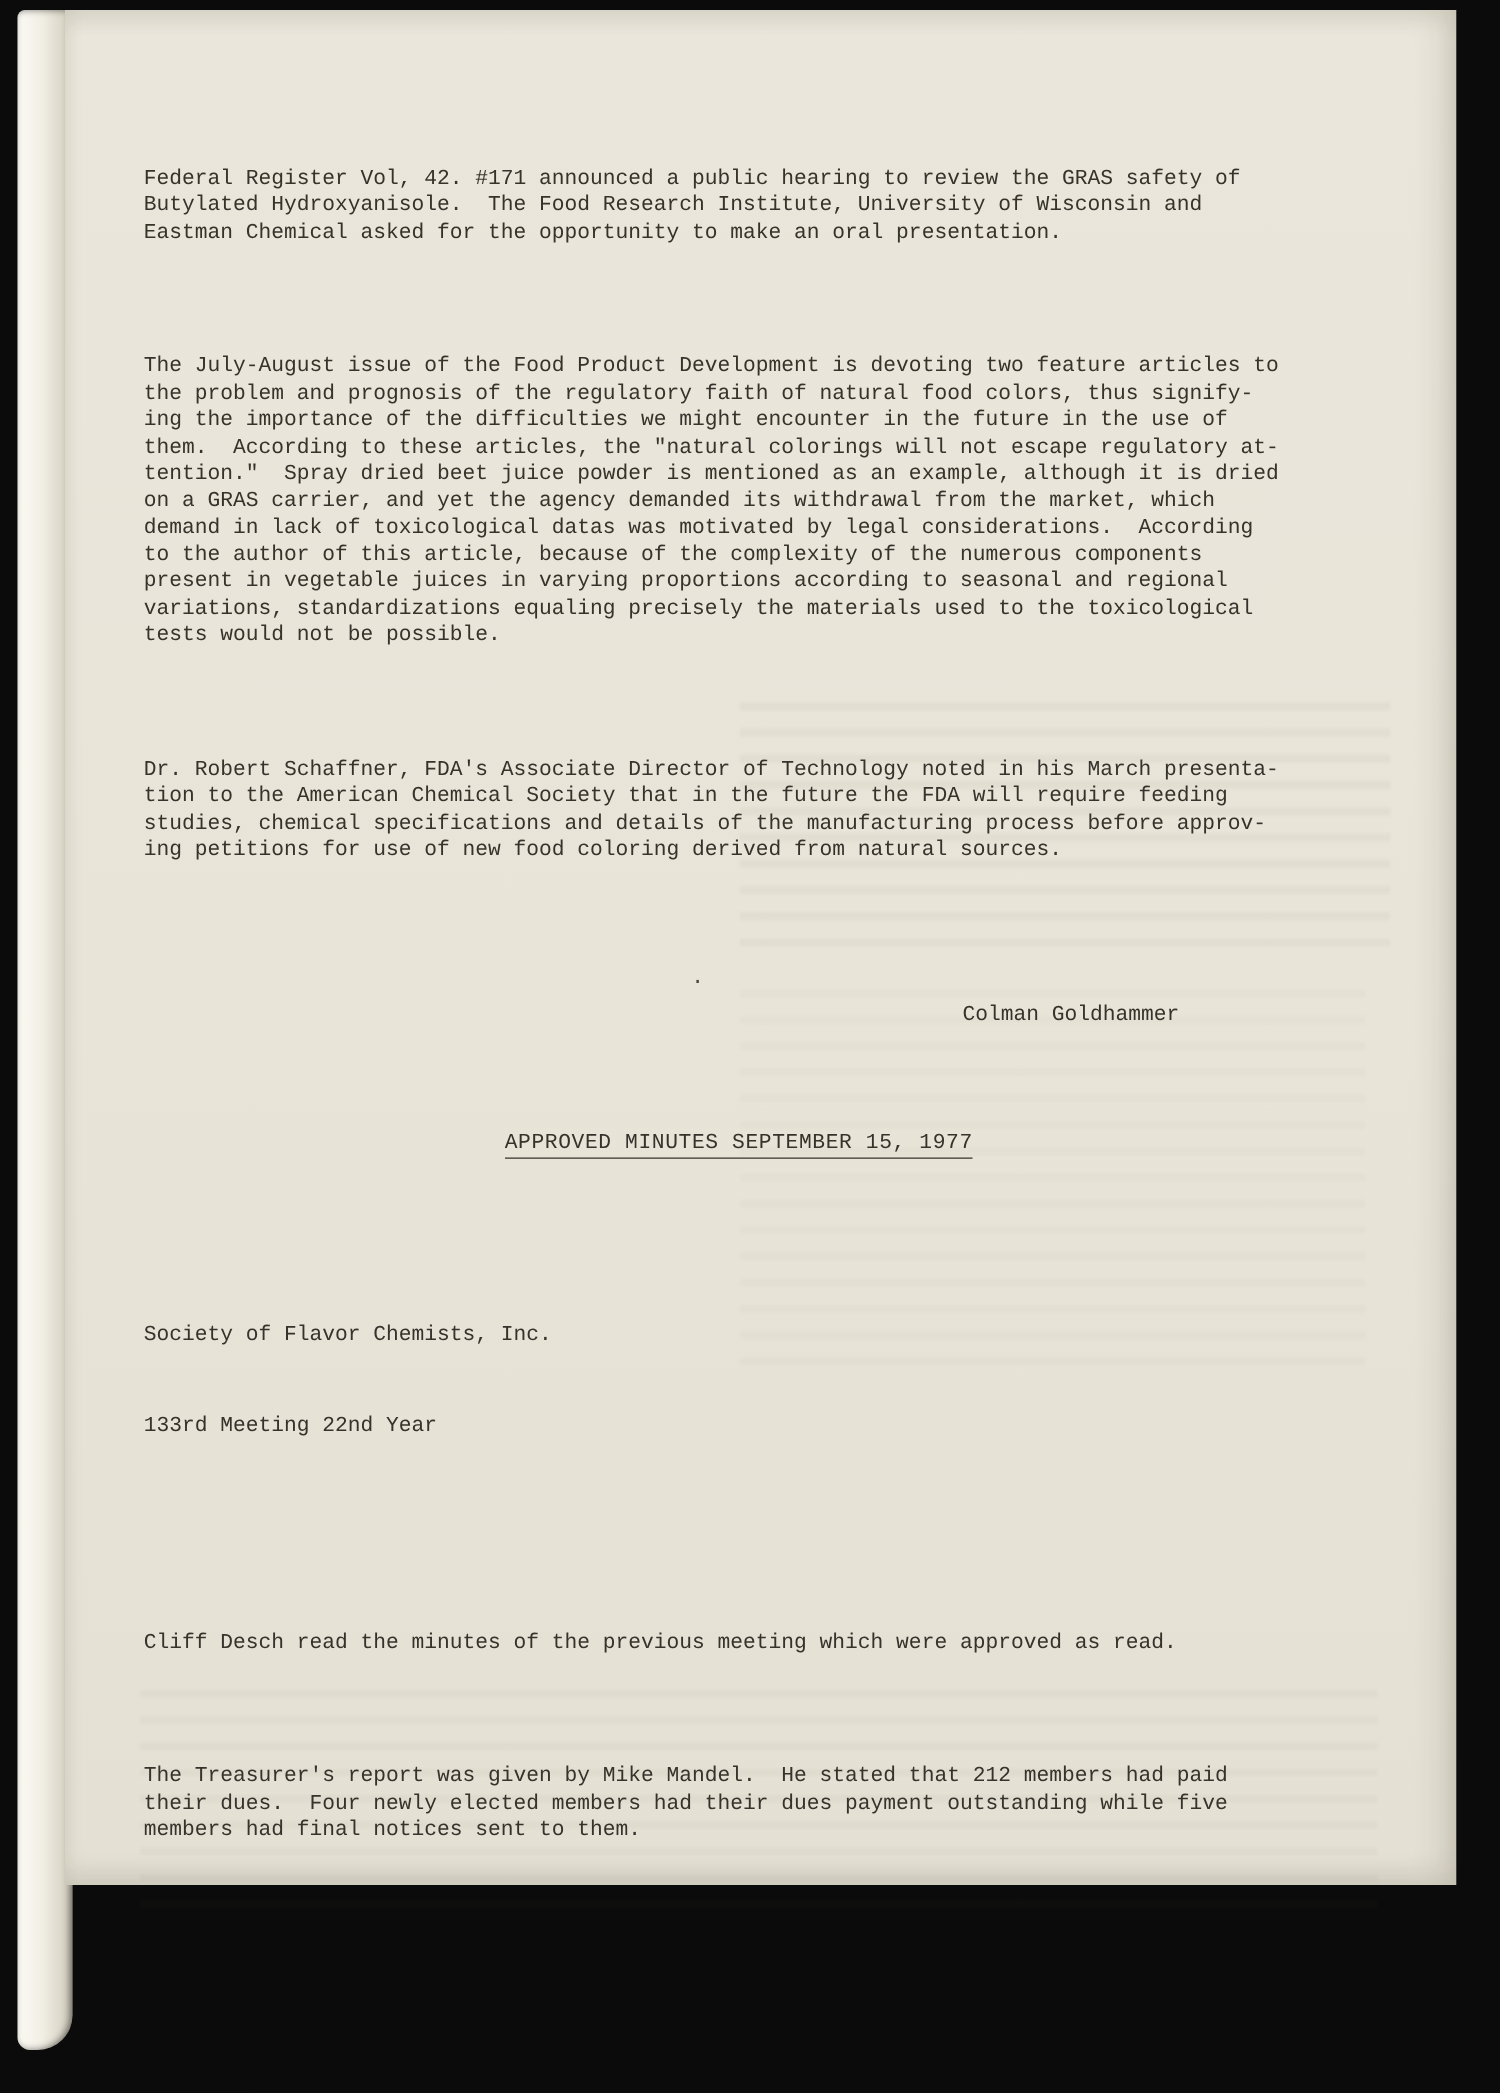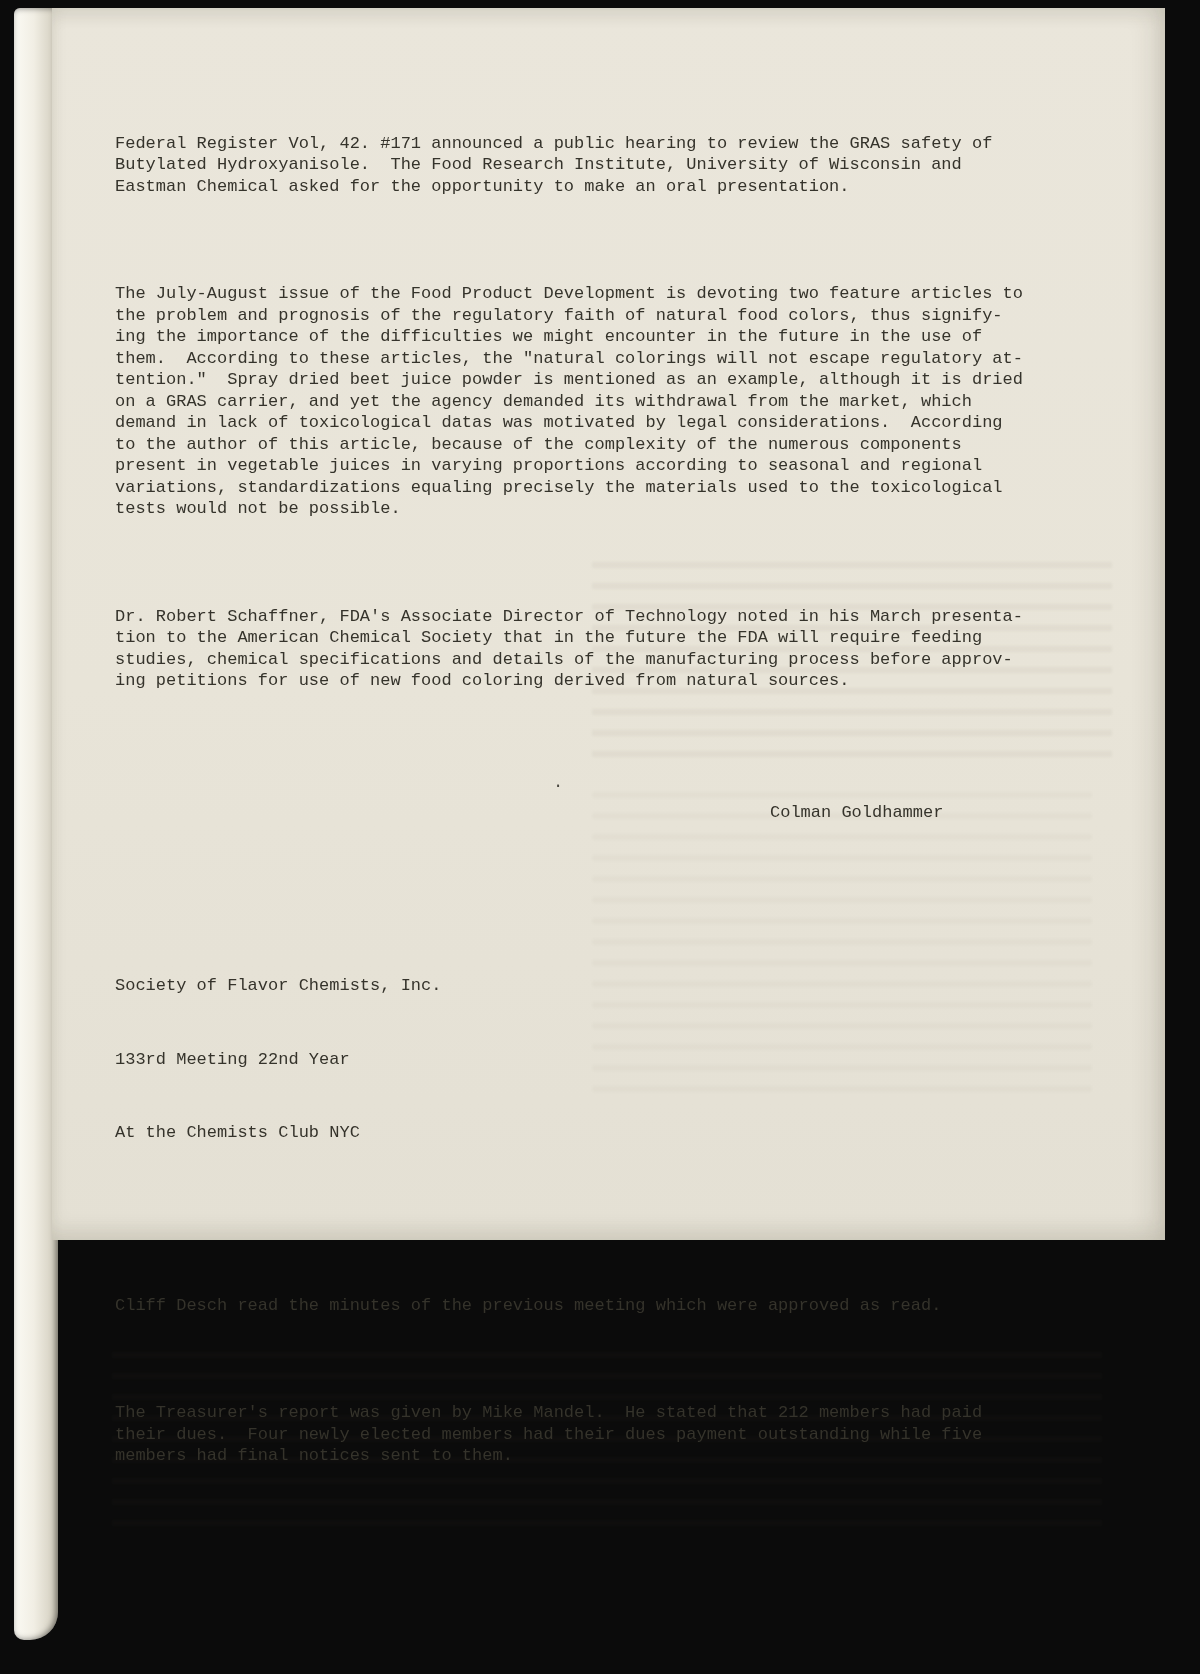--- a/index.html
+++ b/index.html
@@ -28,21 +28,21 @@
     height: 1632px;
     background: linear-gradient(90deg, #fbfaf4 0%, #f1eee4 45%, #cfcaba 100%);
     border-radius: 6px 0 28px 10px;
     box-shadow: -2px 0 6px rgba(0,0,0,0.5) inset;
   }
   .paper {
     position: absolute;
     left: 52px;
     top: 8px;
     width: 1113px;
-    height: 1232px;
+    height: 1500px;
     background: linear-gradient(180deg, #eae6db 0%, #e8e4d8 55%, #e4e0d4 100%);
     box-shadow: inset -14px 0 22px rgba(60,50,30,0.10),
                 inset 0 -12px 18px rgba(60,50,30,0.07),
                 inset 0 10px 14px rgba(60,50,30,0.05);
   }
   .content {
     position: absolute;
     left: 63px;
     top: 60px;
     width: 952px;
@@ -137,25 +137,25 @@
       <p class="para">Dr. Robert Schaffner, FDA's Associate Director of Technology noted in his March presenta-
 tion to the American Chemical Society that in the future the FDA will require feeding
 studies, chemical specifications and details of the manufacturing process before approv-
 ing petitions for use of new food coloring derived from natural sources.</p>
 
       <div class="signature-line">
         <span class="stray-dot">.</span>
         <span class="signature">Colman Goldhammer</span>
       </div>
 
+      <h1 class="heading"><span class="underline">APPROVED MINUTES SEPTEMBER 15, 1977</span></h1>
 
       <div class="meeting-header">
         <div>Society of Flavor Chemists, Inc.</div>
         <div>133rd Meeting 22nd Year</div>
-        <div>At the Chemists Club NYC</div>
       </div>
 
 
       <p class="para">Cliff Desch read the minutes of the previous meeting which were approved as read.</p>
 
       <p class="para">The Treasurer's report was given by Mike Mandel.  He stated that 212 members had paid
 their dues.  Four newly elected members had their dues payment outstanding while five
 members had final notices sent to them.</p>
 
       

